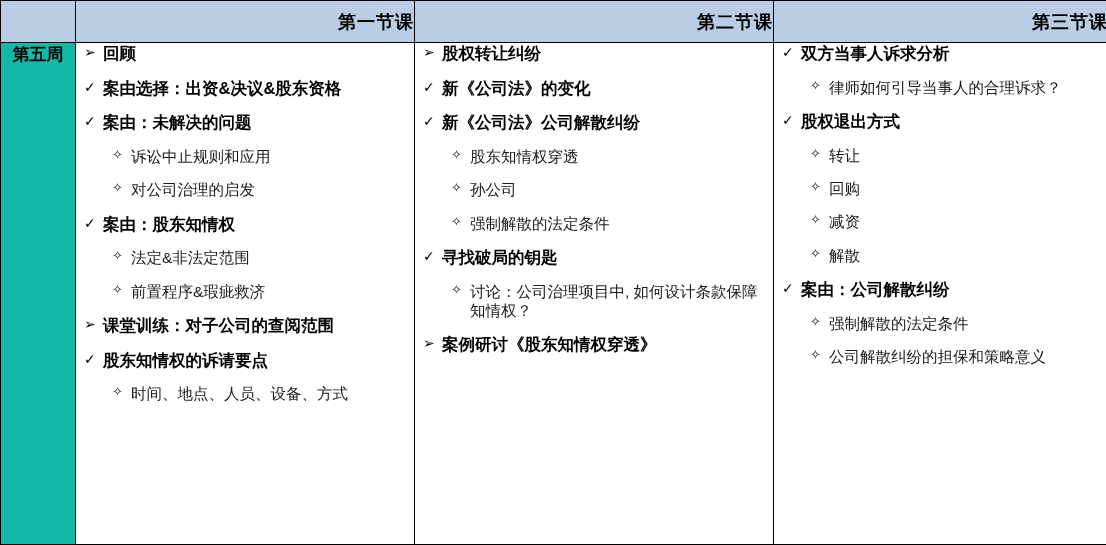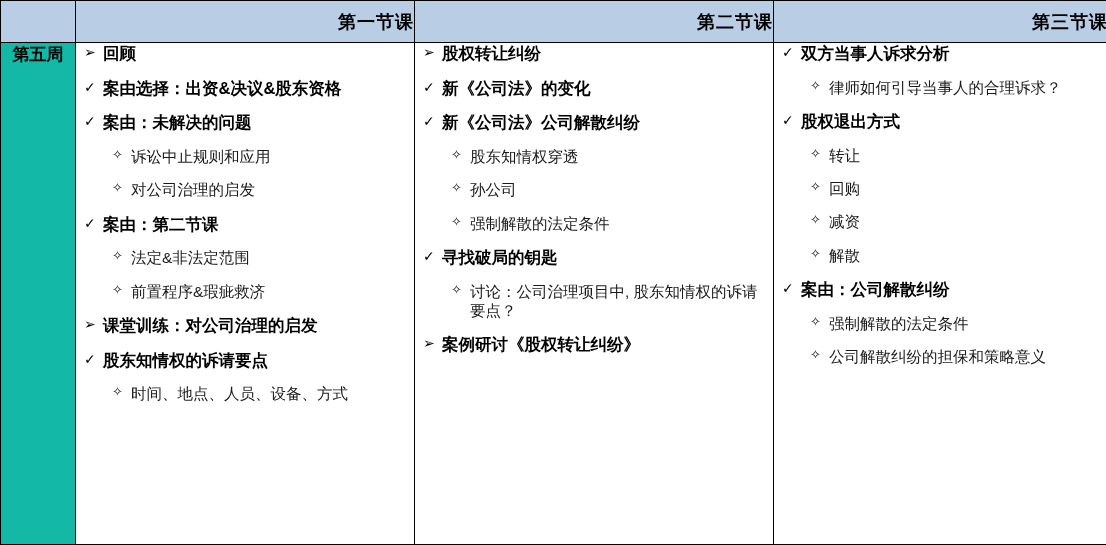--- a/index.html
+++ b/index.html
@@ -134,33 +134,33 @@
               <li class="lvl2">
                 <span class="marker">✧</span>
                 <span class="item-text">诉讼中止规则和应用</span>
               </li>
               <li class="lvl2">
                 <span class="marker">✧</span>
                 <span class="item-text">对公司治理的启发</span>
               </li>
               <li class="lvl1">
                 <span class="marker">✓</span>
-                <span class="item-text">案由：第二节课</span>
+                <span class="item-text">案由：股东知情权</span>
               </li>
               <li class="lvl2">
                 <span class="marker">✧</span>
                 <span class="item-text">法定&amp;非法定范围</span>
               </li>
               <li class="lvl2">
                 <span class="marker">✧</span>
                 <span class="item-text">前置程序&amp;瑕疵救济</span>
               </li>
               <li class="lvl1">
                 <span class="marker">➢</span>
-                <span class="item-text">课堂训练：对公司治理的启发</span>
+                <span class="item-text">课堂训练：对子公司的查阅范围</span>
               </li>
               <li class="lvl1">
                 <span class="marker">✓</span>
                 <span class="item-text">股东知情权的诉请要点</span>
               </li>
               <li class="lvl2">
                 <span class="marker">✧</span>
                 <span class="item-text">时间、地点、人员、设备、方式</span>
               </li>
             </ul>
@@ -190,25 +190,25 @@
               <li class="lvl2">
                 <span class="marker">✧</span>
                 <span class="item-text">强制解散的法定条件</span>
               </li>
               <li class="lvl1">
                 <span class="marker">✓</span>
                 <span class="item-text">寻找破局的钥匙</span>
               </li>
               <li class="lvl2">
                 <span class="marker">✧</span>
-                <span class="item-text">讨论：公司治理项目中, 股东知情权的诉请要点？</span>
-              </li>
-              <li class="lvl1">
-                <span class="marker">➢</span>
-                <span class="item-text">案例研讨《股权转让纠纷》</span>
+                <span class="item-text">讨论：公司治理项目中, 如何设计条款保障知情权？</span>
+              </li>
+              <li class="lvl1">
+                <span class="marker">➢</span>
+                <span class="item-text">案例研讨《股东知情权穿透》</span>
               </li>
             </ul>
       </td>
       <td class="session-cell col3">
         <ul class="items">
               <li class="lvl1">
                 <span class="marker">✓</span>
                 <span class="item-text">双方当事人诉求分析</span>
               </li>
               <li class="lvl2">

